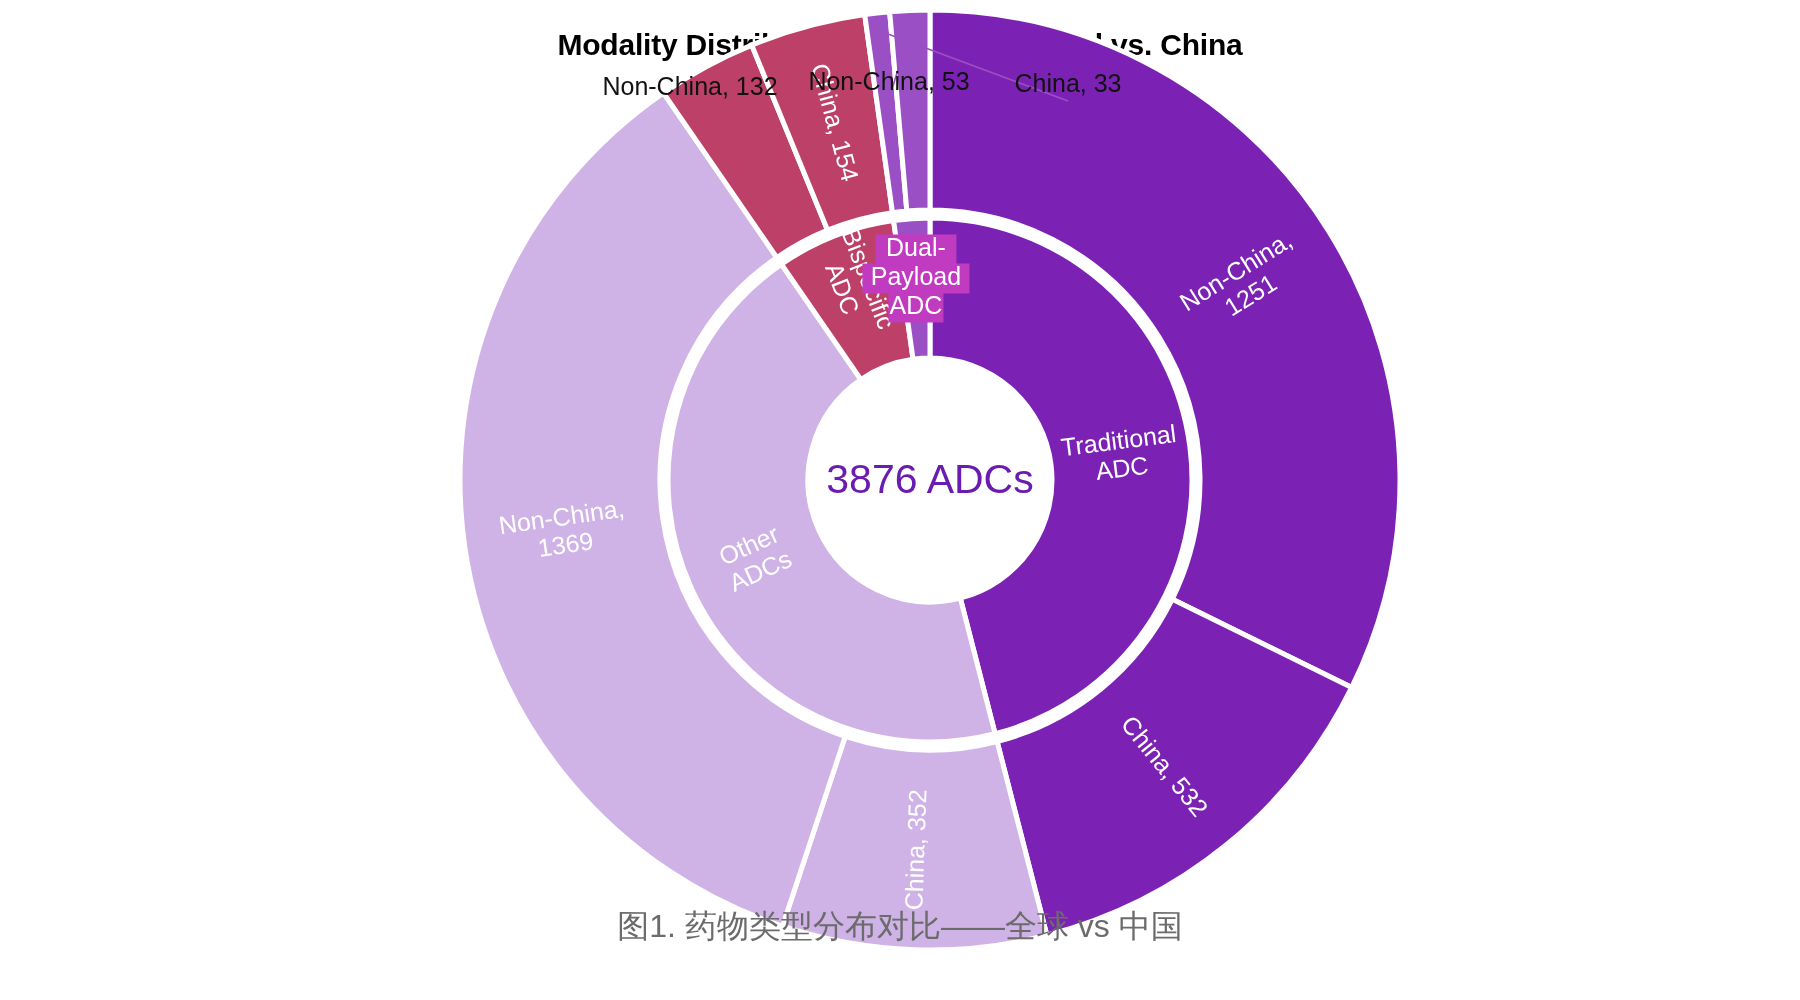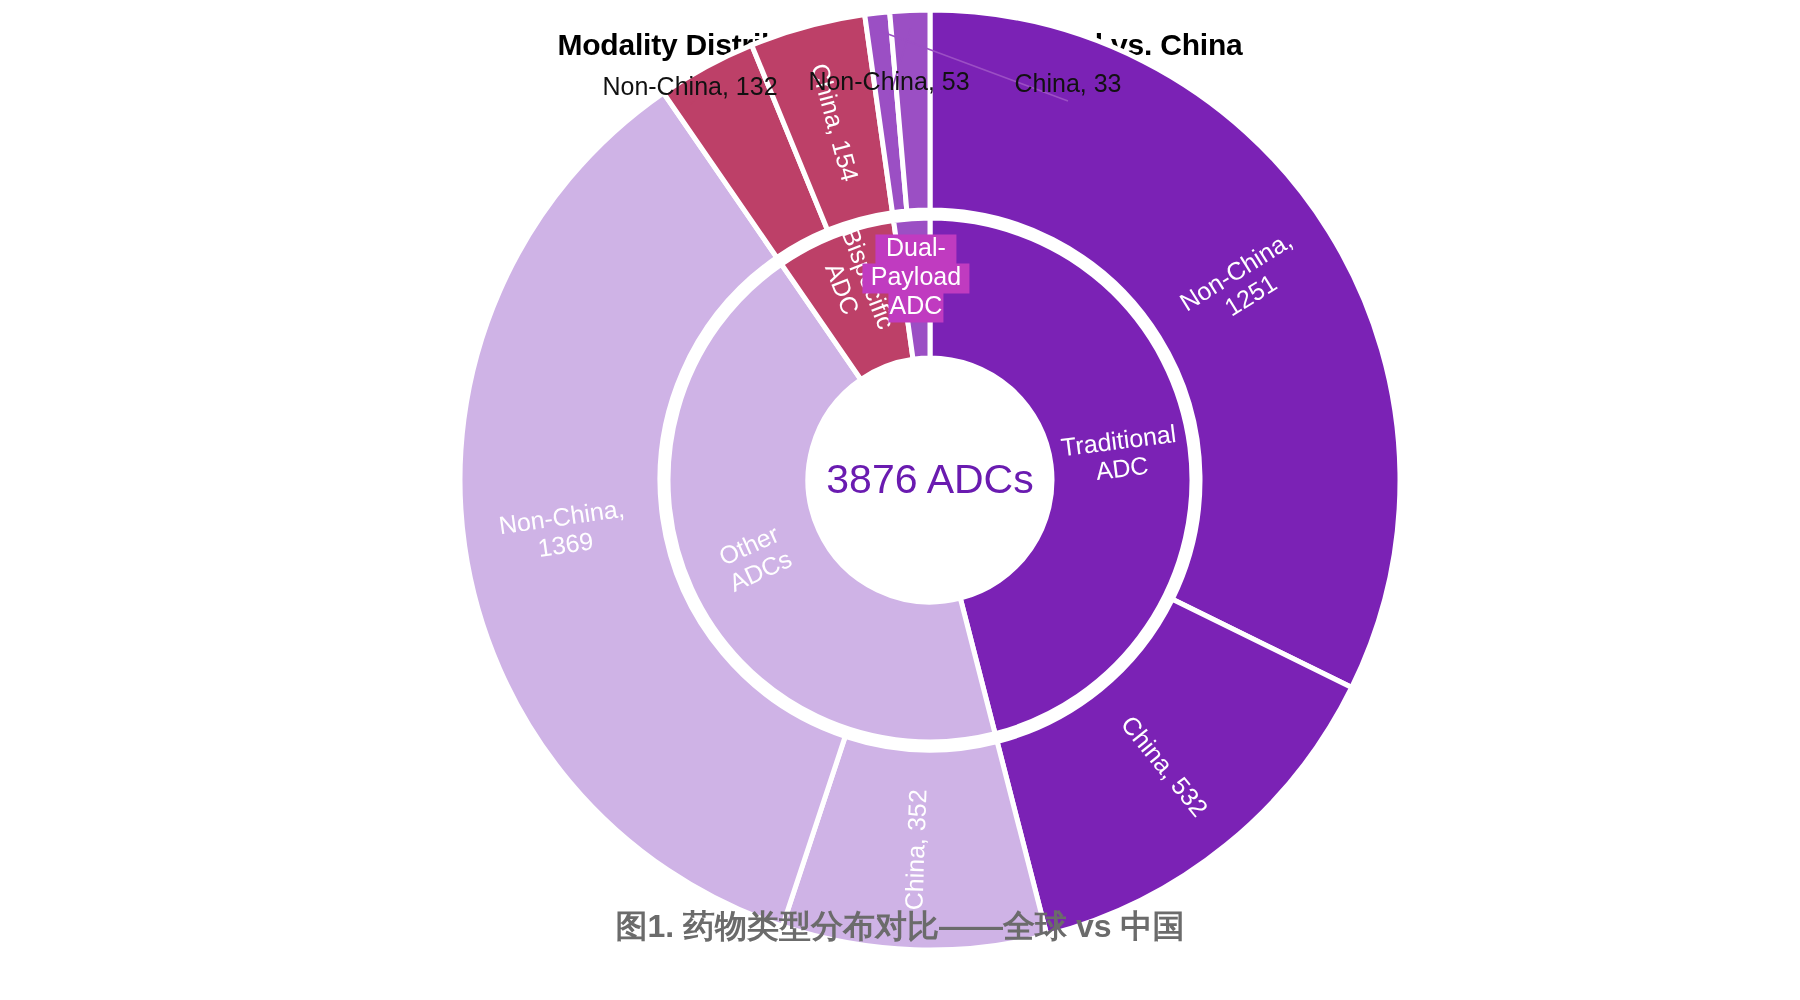--- a/index.html
+++ b/index.html
@@ -9,21 +9,21 @@
     overflow:hidden;position:relative;
   }
   #stage{position:absolute;inset:0;}
   #chart-title{
     position:absolute;left:0;right:0;top:28px;
     text-align:center;font-size:30px;font-weight:bold;color:#000000;
     letter-spacing:-0.2px;
   }
   #figure-caption{
     position:absolute;left:0;right:0;top:905px;
-    text-align:center;font-size:32px;color:#6b6b6b;font-weight:700;
+    text-align:center;font-size:32px;color:#6b6b6b;font-weight:400;
   }
   svg#sunburst{position:absolute;left:0;top:0;width:1800px;height:1000px;}
   .seg{stroke:#ffffff;stroke-width:5;}
   .seg-inner{stroke:#ffffff;stroke-width:5;}
   .arc-label{
     font-family:"Liberation Sans","DejaVu Sans",sans-serif;
     font-size:25px;fill:#ffffff;dominant-baseline:middle;
   }
   .outside-label{
     font-family:"Liberation Sans","DejaVu Sans",sans-serif;

